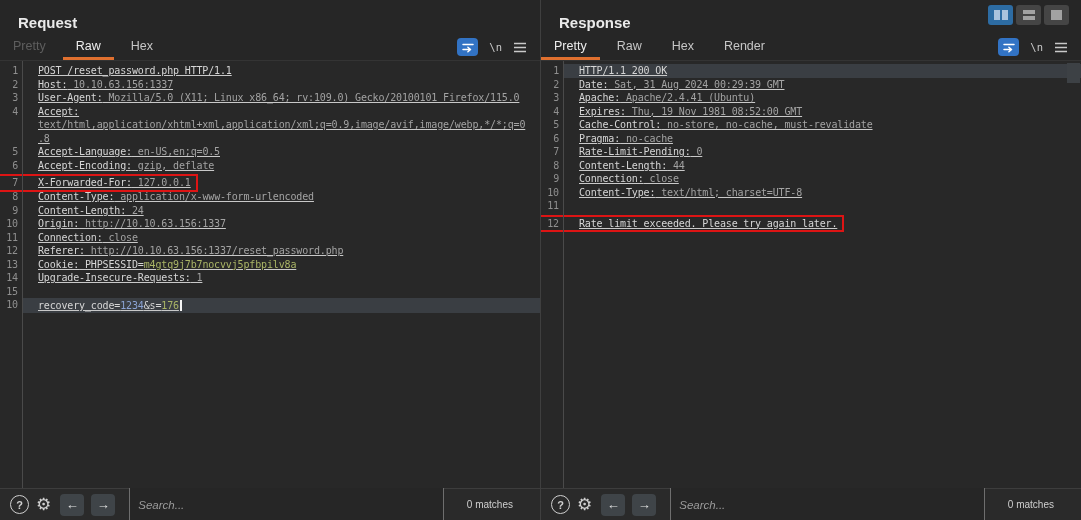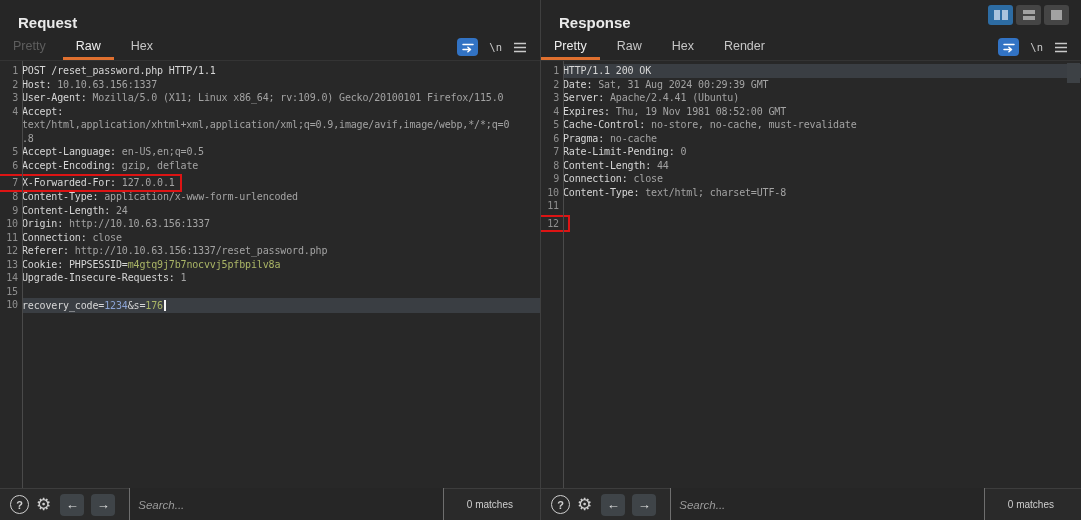--- a/index.html
+++ b/index.html
@@ -26,21 +26,21 @@
   .tab.disabled{color:#5e5e5e;}
   .tab-icons{position:absolute;right:13px;bottom:4px;display:flex;align-items:center;gap:11px;}
   .wrap-btn{width:21px;height:18px;border-radius:4px;background:#3273c4;display:flex;align-items:center;justify-content:center;cursor:pointer;}
   .nl-label{font-family:"DejaVu Sans Mono",monospace;font-size:10.5px;color:#c9c9c9;cursor:pointer;}
   .menu-btn{cursor:pointer;display:flex;align-items:center;}
   
   .editor{flex:1;position:relative;background:#282828;overflow:hidden;padding-top:3px;}
   .editor::before{content:"";position:absolute;left:22px;top:0;bottom:0;width:1px;background:#4a4a4a;}
   .code-line{display:flex;min-height:13.5px;line-height:13.5px;font-family:"DejaVu Sans Mono",monospace;font-size:10px;letter-spacing:-0.15px;}
   .ln{width:18px;flex:none;text-align:right;padding-right:4px;color:#8f8f8f;}
-  .code{flex:1;padding-left:0;white-space:pre;color:#c9c9c9;}
+  .code{flex:1;padding-left:16px;white-space:pre;color:#c9c9c9;text-decoration:underline;}
   .code-line.hl .code{background:#3a3e43;}
   .code-line.redbox{display:inline-flex;width:fit-content;border:2px solid #dd1414;margin:-2px 0 -2px -2px;padding-right:5px;}
   .seg-plain{color:#d6d6d6;}
   .seg-name{color:#d6d6d6;}
   .seg-val{color:#a3a3a3;}
   .seg-green{color:#aab566;}
   .seg-blue{color:#8ba3d4;}
   .caret{display:inline-block;width:2px;height:11px;background:#f5f5f5;margin-left:1px;transform:translateY(2px);}
   .scroll-thumb{position:absolute;right:1px;top:2px;width:13px;height:20px;background:#3d4145;}
   
@@ -190,21 +190,21 @@
     <div class="editor">
       <div class="scroll-thumb"></div>
     <div class="code-line hl">
           <span class="ln">1</span>
           <span class="code"><span class="seg-plain">HTTP/1.1 200 OK</span></span>
         </div><div class="code-line">
           <span class="ln">2</span>
           <span class="code"><span class="seg-name">Date:</span><span class="seg-val"> Sat, 31 Aug 2024 00:29:39 GMT</span></span>
         </div><div class="code-line">
           <span class="ln">3</span>
-          <span class="code"><span class="seg-name">Server:</span><span class="seg-val"> Apache/2.4.41 (Ubuntu)</span></span>
+          <span class="code"><span class="seg-name">Apache:</span><span class="seg-val"> Apache/2.4.41 (Ubuntu)</span></span>
         </div><div class="code-line">
           <span class="ln">4</span>
           <span class="code"><span class="seg-name">Expires:</span><span class="seg-val"> Thu, 19 Nov 1981 08:52:00 GMT</span></span>
         </div><div class="code-line">
           <span class="ln">5</span>
           <span class="code"><span class="seg-name">Cache-Control:</span><span class="seg-val"> no-store, no-cache, must-revalidate</span></span>
         </div><div class="code-line">
           <span class="ln">6</span>
           <span class="code"><span class="seg-name">Pragma:</span><span class="seg-val"> no-cache</span></span>
         </div><div class="code-line">
@@ -217,20 +217,21 @@
           <span class="ln">9</span>
           <span class="code"><span class="seg-name">Connection:</span><span class="seg-val"> close</span></span>
         </div><div class="code-line">
           <span class="ln">10</span>
           <span class="code"><span class="seg-name">Content-Type:</span><span class="seg-val"> text/html; charset=UTF-8</span></span>
         </div><div class="code-line">
           <span class="ln">11</span>
           <span class="code"></span>
         </div><div class="code-line redbox">
           <span class="ln">12</span>
+          <span class="code"><span class="seg-plain">Rate limit exceeded. Please try again later.</span></span>
         </div></div>
     <div class="status-bar">
       <div class="help-btn">?</div>
       <div class="gear-btn">⚙</div>
       <div class="nav-btn">←</div>
       <div class="nav-btn">→</div>
       <input class="search-input" type="text" placeholder="Search..." style="">
       <div class="matches">0 matches</div>
     </div>
   </div>

